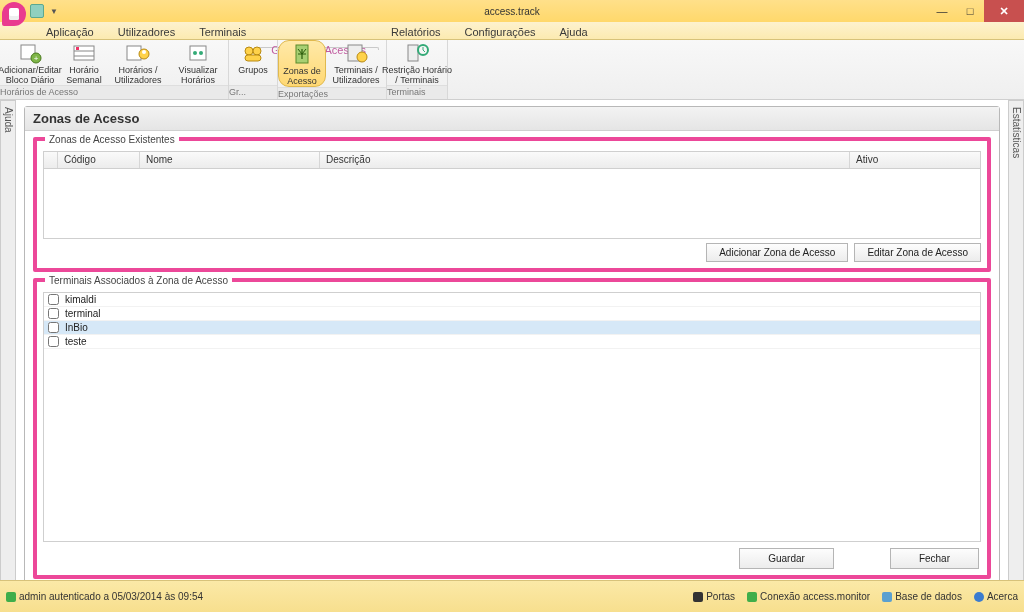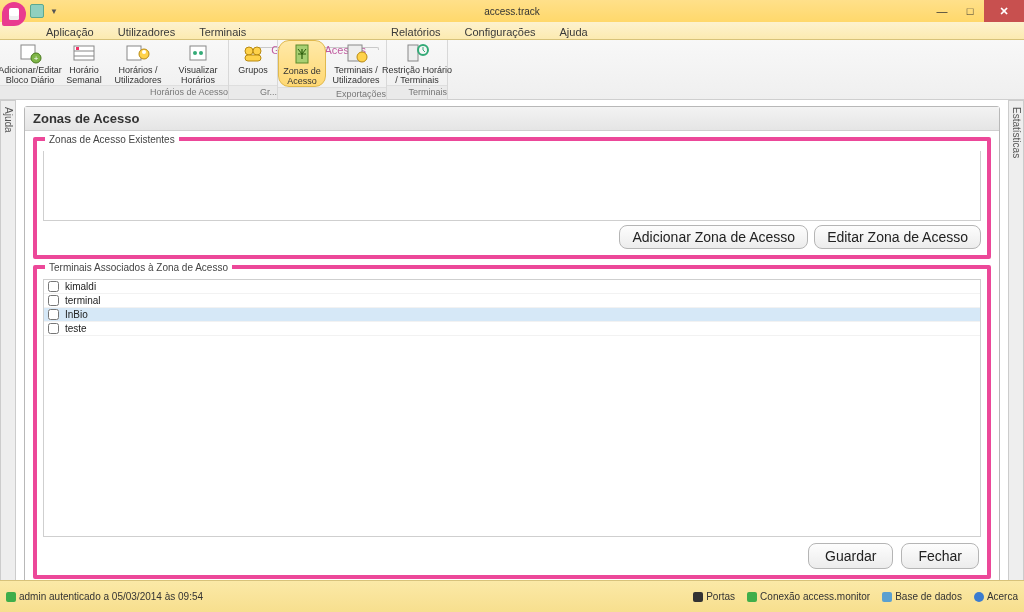--- a/index.html
+++ b/index.html
@@ -13,46 +13,46 @@
 .titlebar .winbtn { width: 28px; height: 22px; display: flex; align-items: center; justify-content: center; font-size: 11px; color: #333; }
 .titlebar .winbtn.close { background: #c8504f; color: #fff; width: 40px; font-weight: bold; }
 .app-icon { position: absolute; left: 2px; top: 2px; width: 24px; height: 24px; background: #e93a8f; border-radius: 12px 12px 12px 2px; display: flex; align-items: center; justify-content: center; z-index: 5; }
 .app-icon::after { content: ""; width: 10px; height: 12px; background: #fff; border-radius: 2px; box-shadow: inset 0 -4px 0 #eee; }
 .menubar { height: 18px; background: linear-gradient(#fdf2cf,#fceab0); border-bottom: 1px solid #d7c27a; display: flex; align-items: stretch; padding-left: 34px; font-size: 11px; color: #3a3a3a; }
 .menubar .tab { padding: 2px 12px 0; display: flex; align-items: center; cursor: pointer; }
 .menubar .tab.active { background: #f6f6f6; border: 1px solid #c9c9c9; border-bottom: none; border-radius: 2px 2px 0 0; color: #c05aa0; margin-top: 25px; }
 .ribbon { height: 60px; background: linear-gradient(#f8f8f8,#efefef); border-bottom: 1px solid #cfcfcf; display: flex; }
 .ribbon-group { display: flex; flex-direction: column; border-right: 1px solid #d8d8d8; }
 .ribbon-group .items { display: flex; flex: 1; }
-.ribbon-group .label { height: 14px; font-size: 9px; color: #777; text-align: right; background: #eaeaea; border-top: 1px solid #dedede; padding-top: 1px; white-space: nowrap; overflow: hidden; }
+.ribbon-group .label { height: 14px; font-size: 9px; color: #777; text-align: left; background: #eaeaea; border-top: 1px solid #dedede; padding-top: 1px; white-space: nowrap; overflow: hidden; }
 .ritem { width: 48px; display: flex; flex-direction: column; align-items: center; justify-content: flex-start; padding-top: 2px; cursor: pointer; }
 .ritem.wide { width: 60px; }
 .ritem .ricon { width: 24px; height: 22px; margin-bottom: 1px; }
 .ritem .rtxt { font-size: 9px; color: #333; text-align: center; line-height: 10px; white-space: pre; }
 .ritem.active { background: linear-gradient(#ffe9a8,#ffd873); border: 1px solid #e0b94e; border-radius: 11px; }
 .body-wrap { position: absolute; top: 100px; bottom: 18px; left: 0; right: 0; display: flex; }
 .side-tab { width: 16px; background: #eee; border: 1px solid #ccc; display: flex; align-items: flex-start; justify-content: center; font-size: 10px; color: #555; }
 .side-tab span { writing-mode: vertical-rl; padding-top: 6px; }
 .main { flex: 1; padding: 6px 8px; overflow: hidden; }
 .panel { border: 1px solid #b8b8b8; border-radius: 3px; height: 100%; background: #fff; display: flex; flex-direction: column; }
 .panel-header { background: linear-gradient(#f3f3f3,#e5e5e5); border-bottom: 1px solid #cfcfcf; padding: 4px 8px; font-size: 13px; font-weight: bold; color: #333; }
 .panel-body { flex: 1; padding: 6px 8px 8px; display: flex; flex-direction: column; gap: 6px; overflow: hidden; }
 .group-box { border: 4px solid #ec4899; border-radius: 2px; position: relative; padding: 10px 6px 6px; }
 .group-box .legend { position: absolute; top: -7px; left: 8px; background: #fff; padding: 0 4px; font-size: 10px; color: #444; }
 .grid-head { display: flex; background: linear-gradient(#fafafa,#ececec); border: 1px solid #cfcfcf; height: 18px; }
 .grid-head .col { font-size: 10px; color: #333; padding: 2px 6px; border-right: 1px solid #d6d6d6; }
 .grid-body { border: 1px solid #cfcfcf; border-top: none; height: 70px; background: #fff; }
 .btn-row { display: flex; justify-content: flex-end; gap: 6px; margin-top: 4px; }
-.btn { font-size: 14px; padding: 3px 12px; background: linear-gradient(#fdfdfd,#ececec); border: 1px solid #b5b5b5; border-radius: 8px; cursor: pointer; color: #222; }
+.btn { font-size: 10px; padding: 3px 12px; background: linear-gradient(#fdfdfd,#ececec); border: 1px solid #b5b5b5; border-radius: 0; cursor: pointer; color: #222; }
 .term-list { border: 1px solid #cfcfcf; background: #fff; flex: 1; overflow: auto; }
 .term-row { display: flex; align-items: center; height: 14px; padding: 0 4px; font-size: 10px; color: #222; border-bottom: 1px solid #f2f2f2; }
 .term-row.sel { background: #d6e8f7; }
 .term-row input { width: 11px; height: 11px; margin-right: 6px; }
 .bottom-btns { display: flex; justify-content: flex-end; gap: 8px; padding: 6px 2px 0; }
-.bottom-btns .btn { padding: 4px 16px; }
+.bottom-btns .btn { padding: 4px 28px; margin-left: 48px; }
 .statusbar { position: absolute; bottom: 0; left: 0; right: 0; height: 32px; background: linear-gradient(#fbe9a7,#f7df8e); border-top: 1px solid #d7c27a; display: flex; align-items: center; font-size: 10px; color: #333; padding: 0 6px; }
 .statusbar .st-right { margin-left: auto; display: flex; gap: 12px; align-items: center; }
 .st-icon { width: 10px; height: 10px; display: inline-block; border-radius: 2px; margin-right: 3px; vertical-align: middle; }
 .i-dark { background: #333; }
 .i-green { background: #3fae4a; }
 .i-db { background: #5aa0d0; }
 .i-info { background: #3b7ccf; border-radius: 50%; }
 svg { display: block; }
 .group-box.flexcol { display: flex; flex-direction: column; flex: 1; justify-content: flex-end; }
 </style>
@@ -199,20 +199,27 @@
   <div class="side-tab">
       <span>Ajuda</span>
     </div>
   <div class="main">
     <div class="panel">
       <div class="panel-header">Zonas de Acesso</div>
       <div class="panel-body">
 
         <div class="group-box">
           <div class="legend">Zonas de Acesso Existentes</div>
+          <div class="grid-head">
+            <div class="col" style="width:14px"></div>
+            <div class="col" style="width:82px">Código</div>
+            <div class="col" style="width:180px">Nome</div>
+            <div class="col" style="flex:1">Descrição</div>
+            <div class="col" style="width:130px;border-right:none">Ativo</div>
+          </div>
           <div class="grid-body"></div>
           <div class="btn-row">
             <button class="btn">Adicionar Zona de Acesso</button>
             <button class="btn">Editar Zona de Acesso</button>
           </div>
         </div>
 
         <div class="group-box flexcol">
           <div class="legend">Terminais Associados à Zona de Acesso</div>
           <div class="term-list" id="term-list">

